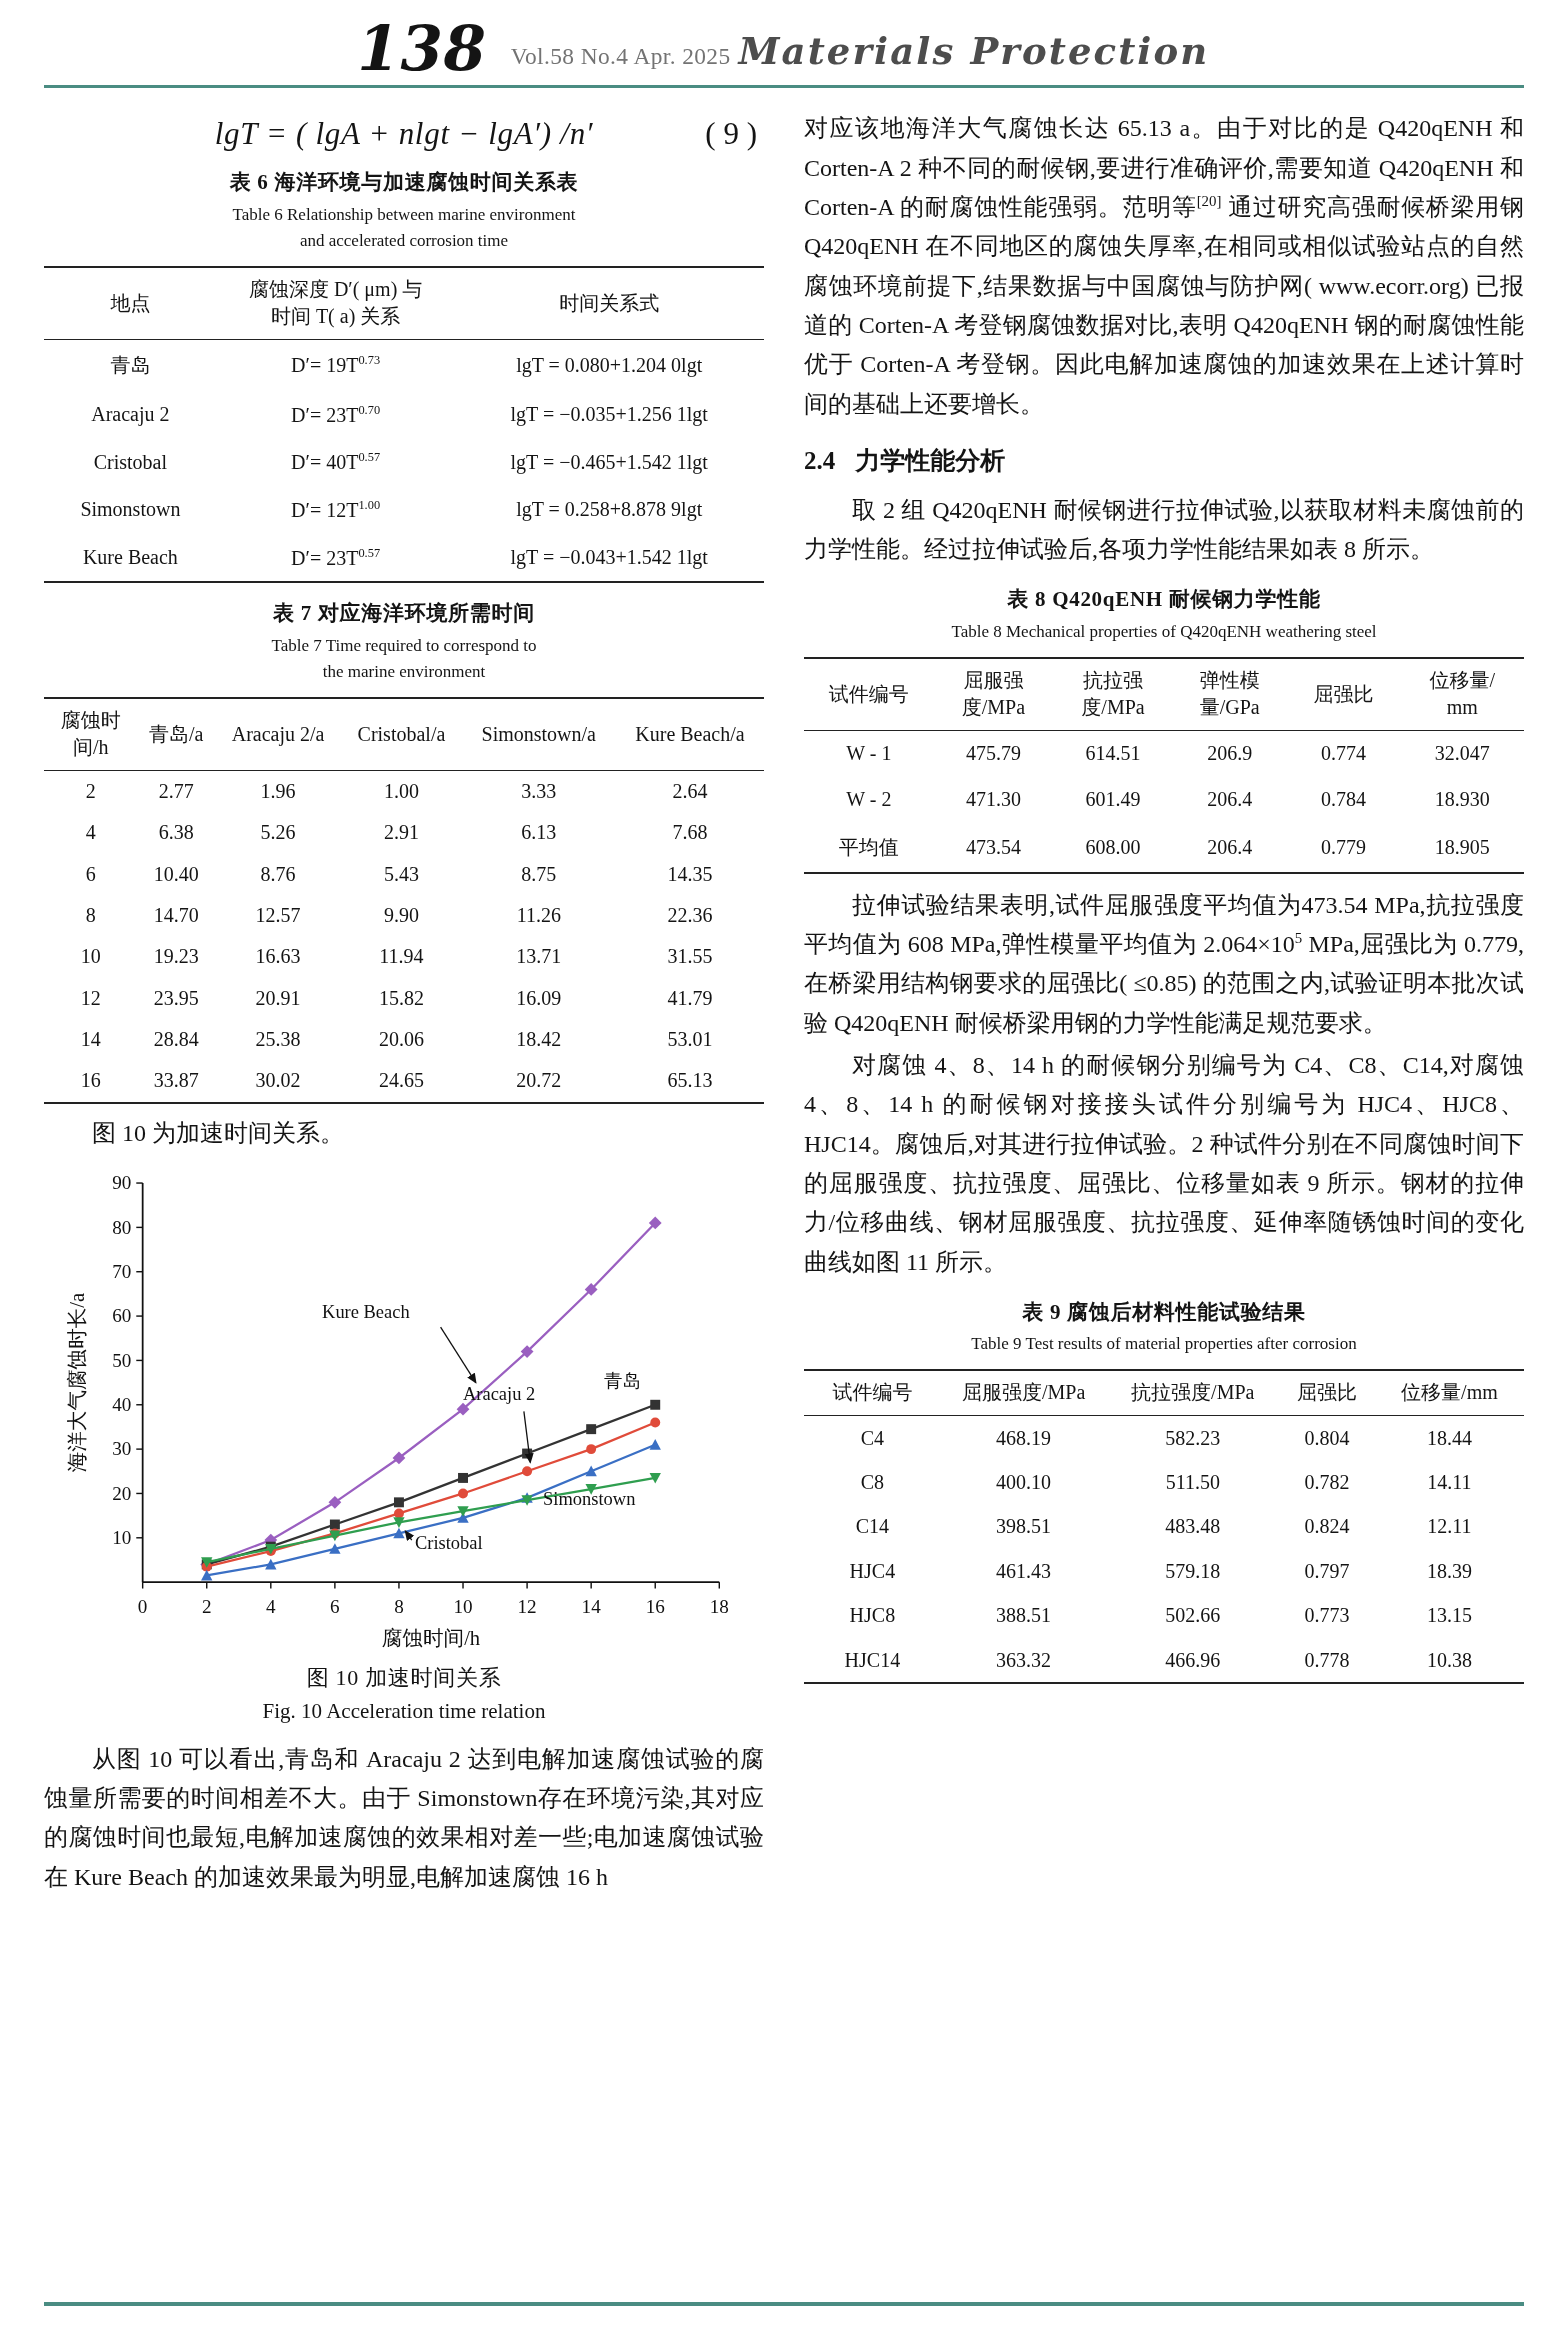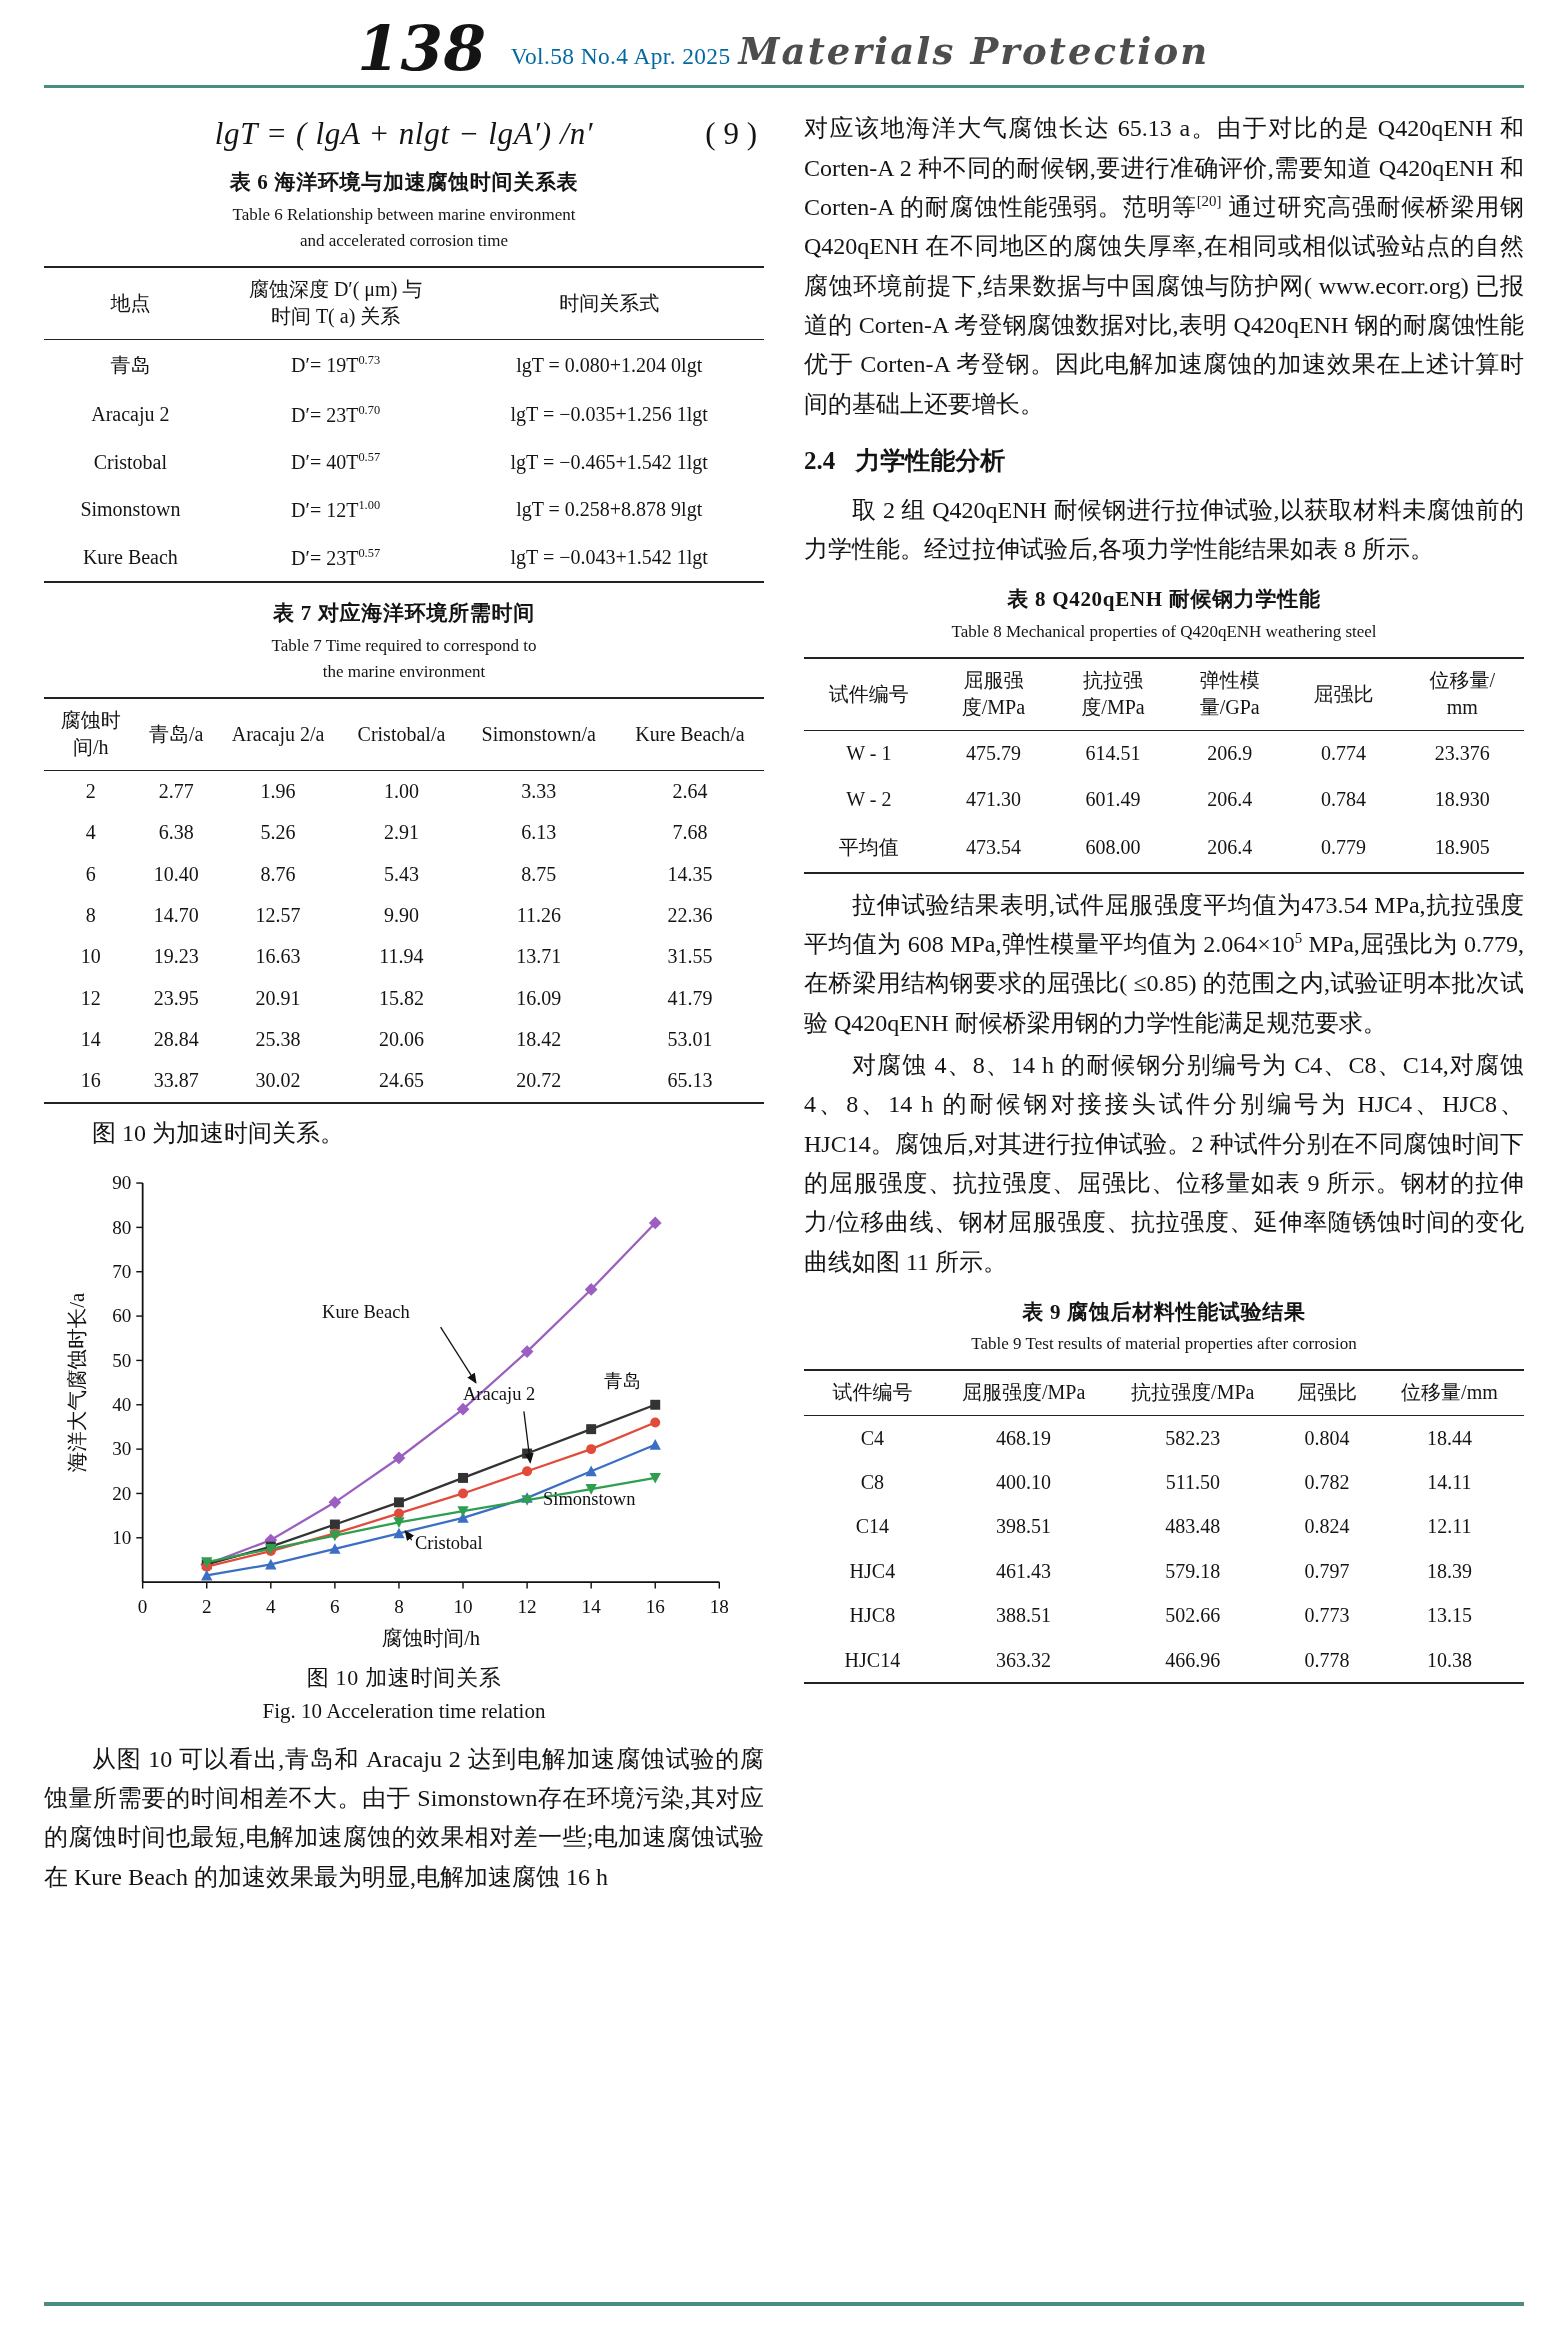--- a/index.html
+++ b/index.html
@@ -6,21 +6,21 @@
   html,body{margin:0;padding:0;}
   body{
     width:1568px;height:2330px;background:#ffffff;color:#141414;
     font-family:"Liberation Serif", serif;
     position:relative;overflow:hidden;
   }
   .page{position:relative;width:1568px;height:2330px;padding:18.5px 44px 0 44px;box-sizing:border-box;}
   header{display:flex;justify-content:center;align-items:flex-end;padding:4.3px 2.8px 10px 1.4px;gap:8px;}
   .header-left{display:flex;align-items:flex-end;}
   .pageno{font-family:"DejaVu Serif",serif;font-weight:bold;font-style:italic;font-size:61px;line-height:0.85;letter-spacing:0.7px;}
-  .vol{margin-left:24px;font-size:23.4px;color:#0369a1;letter-spacing:0.4px;padding-bottom:4.3px;}
+  .vol{margin-left:24px;font-size:23.4px;color:#737373;letter-spacing:0.4px;padding-bottom:4.3px;}
   .journal{font-family:"DejaVu Serif",serif;font-style:italic;font-weight:bold;font-size:37px;color:#4d4d4d;letter-spacing:2.1px;padding-bottom:1.4px;}
   .header-rule{height:3.6px;background:var(--rule);}
   .footer-rule{position:absolute;left:44px;right:44px;bottom:24px;height:3.6px;background:var(--rule);}
   .columns{display:flex;gap:40px;margin-top:21px;}
   .col{width:721px;}
   p.body{font-size:24px;line-height:1.64;text-align:justify;margin:0 0 2.8px 0;}
   p.indent{text-indent:2em;}
   .section-heading{font-size:25px;font-weight:bold;margin:20px 0 14px;}
   .section-heading .num{margin-right:20px;}
   .equation{position:relative;font-size:31px;margin:7px 0 12.8px;text-align:center;}
@@ -350,21 +350,21 @@
 mm</th>
             </tr>
           </thead>
         <tbody>
             <tr>
               <td>W - 1</td>
               <td>475.79</td>
               <td>614.51</td>
               <td>206.9</td>
               <td>0.774</td>
-              <td>23.376</td>
+              <td>32.047</td>
             </tr>
             <tr>
               <td>W - 2</td>
               <td>471.30</td>
               <td>601.49</td>
               <td>206.4</td>
               <td>0.784</td>
               <td>18.930</td>
             </tr>
             <tr>

